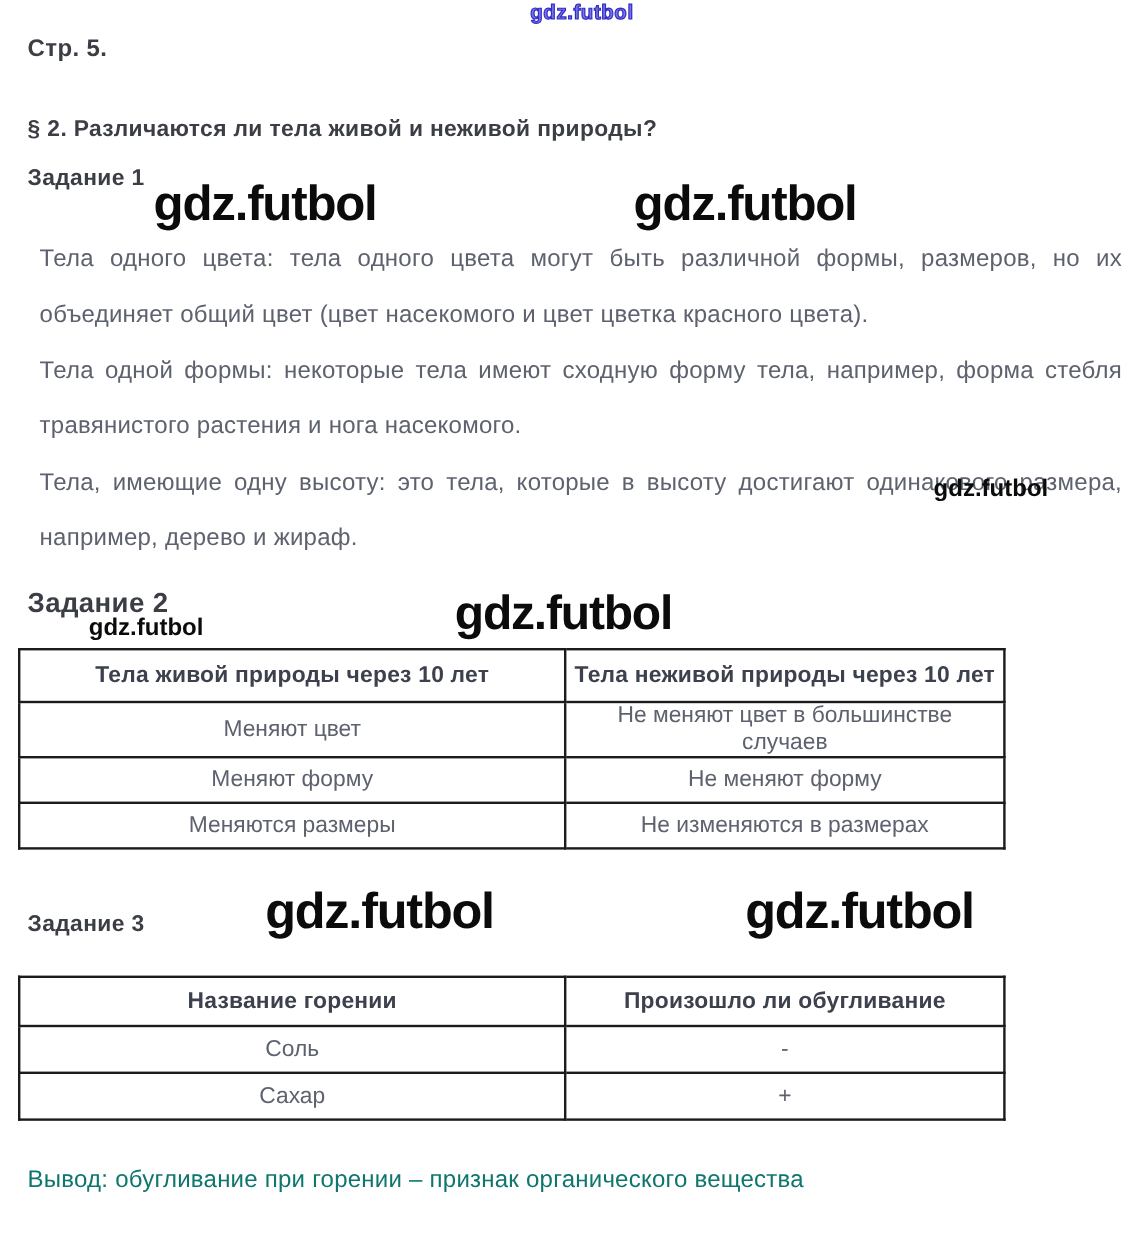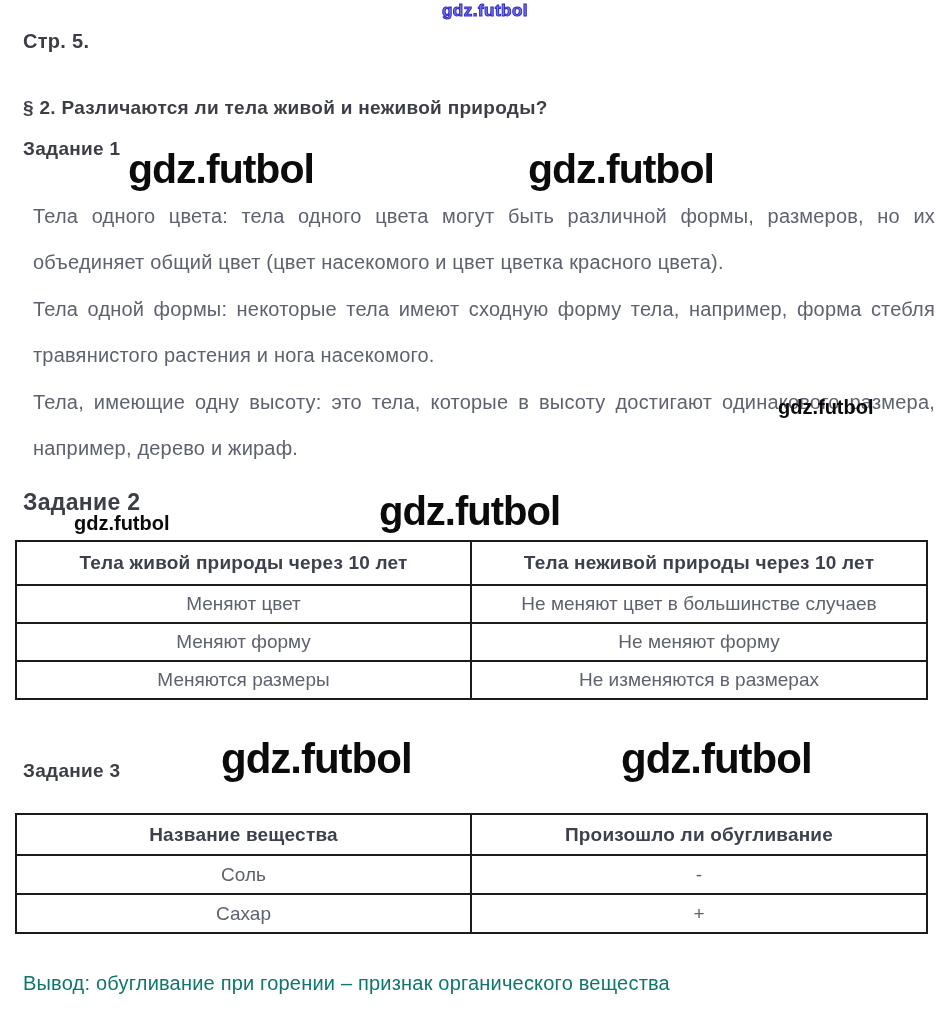--- a/index.html
+++ b/index.html
@@ -68,21 +68,21 @@
     letter-spacing: 0.2px;
   }
   .p1 { top: 183px; }
   .p2 { top: 276px; }
   .p3 { top: 369px; }
 
   
   table.tbl {
     position: absolute;
     left: 15px;
-    width: 913px;
+    width: 823px;
     border-collapse: collapse;
     table-layout: fixed;
     font-size: 19px;
     color: #5d626e;
   }
   .t1 { top: 540px; }
   .t2 { top: 813px; }
   table.tbl th, table.tbl td {
     border: 2px solid #1b1b1b;
     text-align: center;
@@ -166,21 +166,21 @@
   <div class="wm wm-big wm-3a">gdz.futbol</div>
   <div class="wm wm-big wm-3b">gdz.futbol</div>
 
   <table class="tbl t2">
     <colgroup>
         <col class="c1">
         <col class="c2">
       </colgroup>
     <thead>
       <tr>
-        <th>Название вещества</th>
+        <th>Название горении</th>
         <th>Произошло ли обугливание</th>
       </tr>
     </thead>
     <tbody>
       <tr>
         <td>Соль</td>
         <td>-</td>
       </tr>
       <tr>
         <td>Сахар</td>

